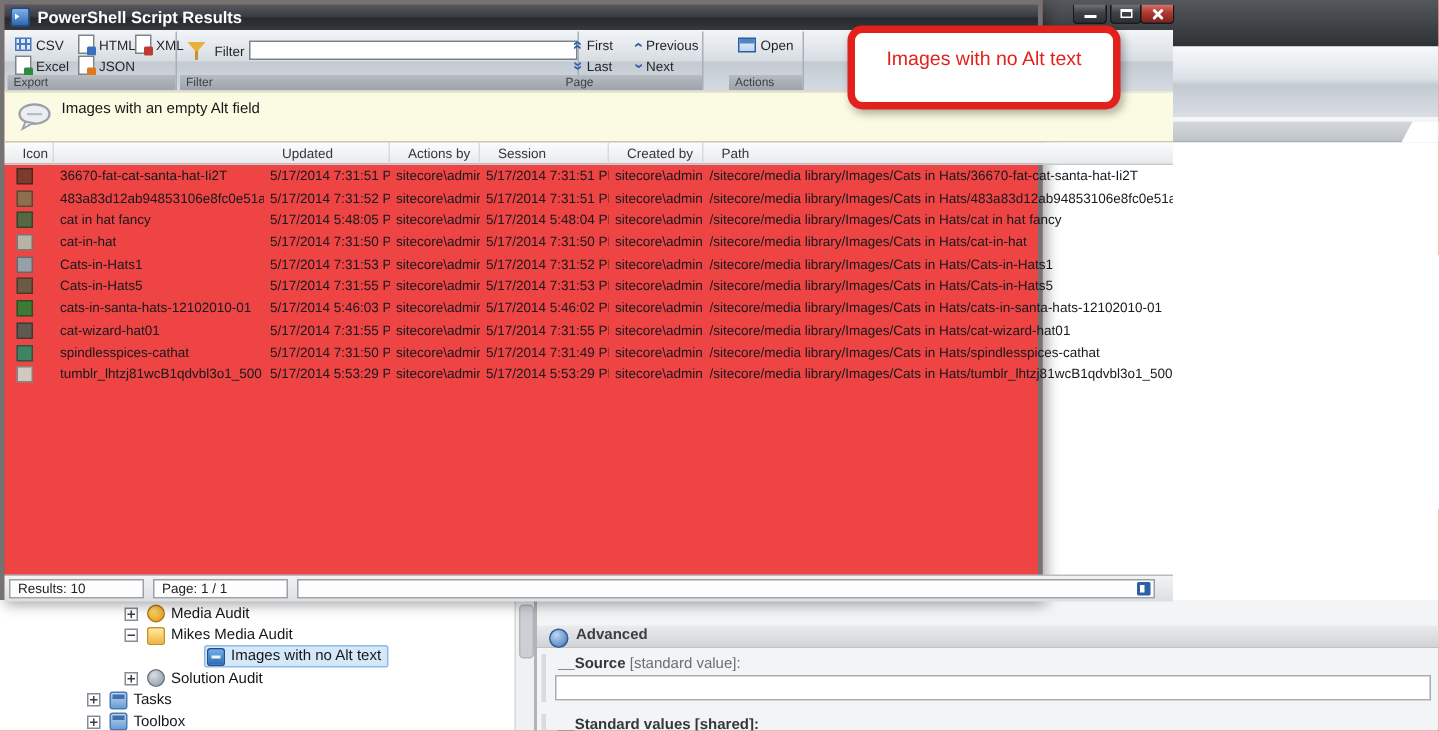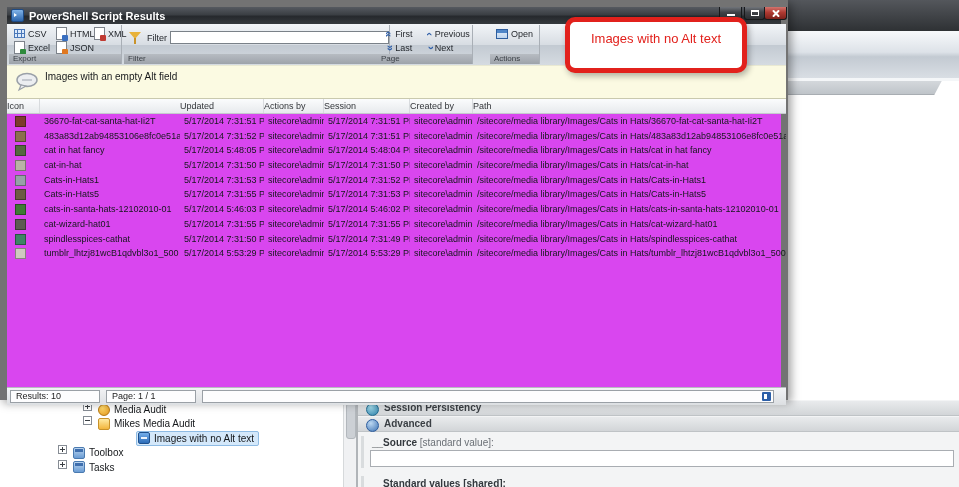--- a/index.html
+++ b/index.html
@@ -13,21 +13,21 @@
   .bg-gapline{position:absolute;left:0;top:78px;width:959px;height:3px;background:#f4f6f8}
   .bg-tabs{position:absolute;left:0;top:81px;width:959px;height:13px;
            background:linear-gradient(#d4d8dc,#bfc4c9);border-bottom:1px solid #a8adb2}
   .bg-tabcut{position:absolute;left:938px;top:81px;width:30px;height:14px;background:#fff;transform:skewX(-28deg)}
   .bg-editor{position:absolute;left:0;top:95px;width:959px;height:305px;background:#fff}
   .editor-line{position:absolute;left:784px;top:334px;font-family:"Liberation Mono","DejaVu Sans Mono",monospace;
                font-size:10px;color:#222;white-space:pre}
 
   
   .tree{position:absolute;left:0;top:400px;width:343px;height:87px;background:#fff;padding-top:2px;box-sizing:border-box}
-  .tree-item{height:14.4px;display:flex;font-size:10px;color:#14171a;white-space:nowrap}
+  .tree-item{height:14.4px;display:flex;align-items:center;font-size:10px;color:#14171a;white-space:nowrap}
   .tree-item[data-level="1"]{padding-left:58px}
   .tree-item[data-level="2"]{padding-left:83px}
   .tree-item[data-level="3"]{padding-left:123px}
   .exp{width:9px;height:9px;box-sizing:border-box;border:1px solid #868c94;background:#fff;position:relative;
        flex:0 0 auto;margin-right:4px}
   .exp::before{content:"";position:absolute;left:1px;right:1px;top:3px;height:1px;background:#3a3f44}
   .tree-item[data-exp="plus"] .exp::after{content:"";position:absolute;top:1px;bottom:1px;left:3px;width:1px;background:#3a3f44}
   .tree-item[data-exp="none"] .exp{visibility:hidden}
   .selwrap{display:flex;align-items:center;gap:4px;border:1px solid transparent;border-radius:2px;padding:0 4px 0 1px;height:13px}
   .tree-item[data-sel="true"] .selwrap{background:#d4e8fa;border-color:#8ebbe4}
@@ -50,22 +50,22 @@
            font-size:10px;font-weight:bold;color:#3a3f44;line-height:14px;padding-left:26px}
   .panel-h .ph-icon{position:absolute;left:8px;top:2px;width:11px;height:11px;border-radius:50%}
   .ph-icon.session{background:radial-gradient(circle at 35% 30%,#9fd8e8,#2e7fa8);border:1px solid #216b90}
   .ph-icon.advanced{background:radial-gradient(circle at 35% 30%,#bcd8f2,#3f74b4);border:1px solid #2d5d9e}
   .panel-accent{position:absolute;left:3px;width:3px;background:#d9dcde}
   .panel-label{position:absolute;left:14px;font-size:10px;color:#6a6f75}
   .panel-label b{color:#33383d}
   .panel-input{position:absolute;left:12px;width:578px;height:13px;background:#fff;border:1px solid #a9adb2}
 
   
-  .dialog{position:absolute;left:0;top:0;width:788px;height:400px;background:#d946ef;z-index:10;
-          border:7px solid #737373;box-sizing:border-box;box-shadow:3px 3px 9px rgba(0,0,0,.38)}
+  .dialog{position:absolute;left:0;top:0;width:695px;height:400px;background:#ef4444;z-index:10;
+          border:3px solid #737373;box-sizing:border-box;box-shadow:3px 3px 9px rgba(0,0,0,.38)}
   .titlebar{position:absolute;left:0;top:0;right:0;height:17px;
             background:linear-gradient(#565a60 0%,#3b3f44 45%,#26292d 55%,#35393d 100%);
             display:flex;align-items:center;padding-left:4px;color:#fff;font-weight:bold;font-size:11px}
   .i-app{width:11px;height:11px;border-radius:2px;background:linear-gradient(#7fb2e8,#2d66ad);
          border:1px solid #1d4a85;margin-right:5px;position:relative;flex:0 0 auto}
   .i-app::after{content:"";position:absolute;left:2px;top:3px;border-left:3px solid #fff;border-top:2px solid transparent;border-bottom:2px solid transparent}
   .wbtn{position:absolute;top:0;height:13px;box-sizing:border-box;border:1px solid #17191b;border-top:none;
         border-radius:0 0 3px 3px;background:linear-gradient(#70747a,#3f4247 45%,#2c2f33)}
   .wbtn.close{background:linear-gradient(#d2736d,#b03a32 45%,#7e221c)}
   .g-min{position:absolute;left:50%;margin-left:-4px;bottom:3px;width:8px;height:2px;background:#fff}
@@ -103,21 +103,21 @@
 
   .infobar{position:absolute;left:0;top:58px;width:779px;height:34px;background:#fbfae2;
            border-top:1px solid #e9e9d2;border-bottom:1px solid #c9c9ae;box-sizing:border-box}
   .ib-title{position:absolute;left:38px;top:5px;font-size:10px;font-weight:normal;color:#16181b}
   .ib-sub{position:absolute;left:38px;top:18px;font-size:10px;color:#33363a}
   .bubble{position:absolute;left:8px;top:6px}
 
   .thead{position:absolute;left:0;top:92px;width:779px;height:15px;
          background:linear-gradient(#fbfcfd,#e7eaed);border-bottom:1px solid #c6cace;box-sizing:border-box}
   .th{position:absolute;top:0;height:14px;line-height:14px;font-size:9px;color:#33363a;
-      border-right:1px solid #d8dbde;box-sizing:border-box;padding-left:0;white-space:nowrap;overflow:hidden}
+      border-right:1px solid #d8dbde;box-sizing:border-box;padding-left:12px;white-space:nowrap;overflow:hidden}
   .tbody{position:absolute;left:0;top:107px;width:779px}
   .trow{position:relative;height:14.7px}
   .td{position:absolute;top:0;height:14.7px;line-height:14.7px;font-size:9px;color:#15181c;
       white-space:nowrap;overflow:hidden;padding-left:4px;box-sizing:border-box}
   .c0{left:0;width:33px}.c1{left:33px;width:140px}.c2{left:173px;width:84px}.c3{left:257px;width:60px}
   .c4{left:317px;width:86px}.c5{left:403px;width:63px}.c6{left:466px;width:313px}
   .thumb{position:absolute;left:8px;top:2px;width:11px;height:11px;border:1px solid rgba(0,0,0,.35);box-sizing:border-box}
 
   .statusbar{position:absolute;left:0;top:380px;width:779px;height:18px;
              background:linear-gradient(#f2f3f5,#dcdfe2);border-top:1px solid #b8bcc0;box-sizing:border-box}
@@ -162,47 +162,50 @@
     </div>
 
     <div class="tree-item" data-level="3" data-exp="none" data-sel="true">
       <span class="exp"></span>
       <span class="selwrap">
         <span class="ti" data-icon="report"></span>
         <span>Images with no Alt text</span>
       </span>
     </div>
 
+    <div class="tree-item" data-level="2" data-exp="plus" data-sel="false">
+      <span class="exp"></span>
+      <span class="selwrap">
+        <span class="ti" data-icon="globe"></span>
+        <span>Solution Audit</span>
+      </span>
+    </div>
+
+    <div class="tree-item" data-level="1" data-exp="plus" data-sel="false">
+      <span class="exp"></span>
+      <span class="selwrap">
+        <span class="ti" data-icon="window"></span>
+        <span>Tasks</span>
+      </span>
+    </div>
 
     <div class="tree-item" data-level="1" data-exp="plus" data-sel="false">
       <span class="exp"></span>
       <span class="selwrap">
         <span class="ti" data-icon="window"></span>
         <span>Toolbox</span>
-      </span>
-    </div>
-
-    <div class="tree-item" data-level="1" data-exp="plus" data-sel="false">
-      <span class="exp"></span>
-      <span class="selwrap">
-        <span class="ti" data-icon="window"></span>
-        <span>Tasks</span>
       </span>
     </div>
   </div>
 <div class="tree-scroll">
   <div class="tree-thumb"></div>
 </div>
 <div class="panel-divider"></div>
 
 <div class="panel">
-  <div class="panel-h" style="top:1px">
-    <span class="ph-icon session"></span>
-    <span>Session Persistency</span>
-  </div>
   <div class="panel-h" style="top:17px">
     <span class="ph-icon advanced"></span>
     <span>Advanced</span>
   </div>
   <div class="panel-accent" style="top:36px;height:32px"></div>
   <div class="panel-label" style="top:37px">
     <b>__Source</b><span> [standard value]:</span>
   </div>
   <input class="panel-input" style="top: 50px;" value="">
   <div class="panel-accent" style="top:76px;height:11px"></div>

